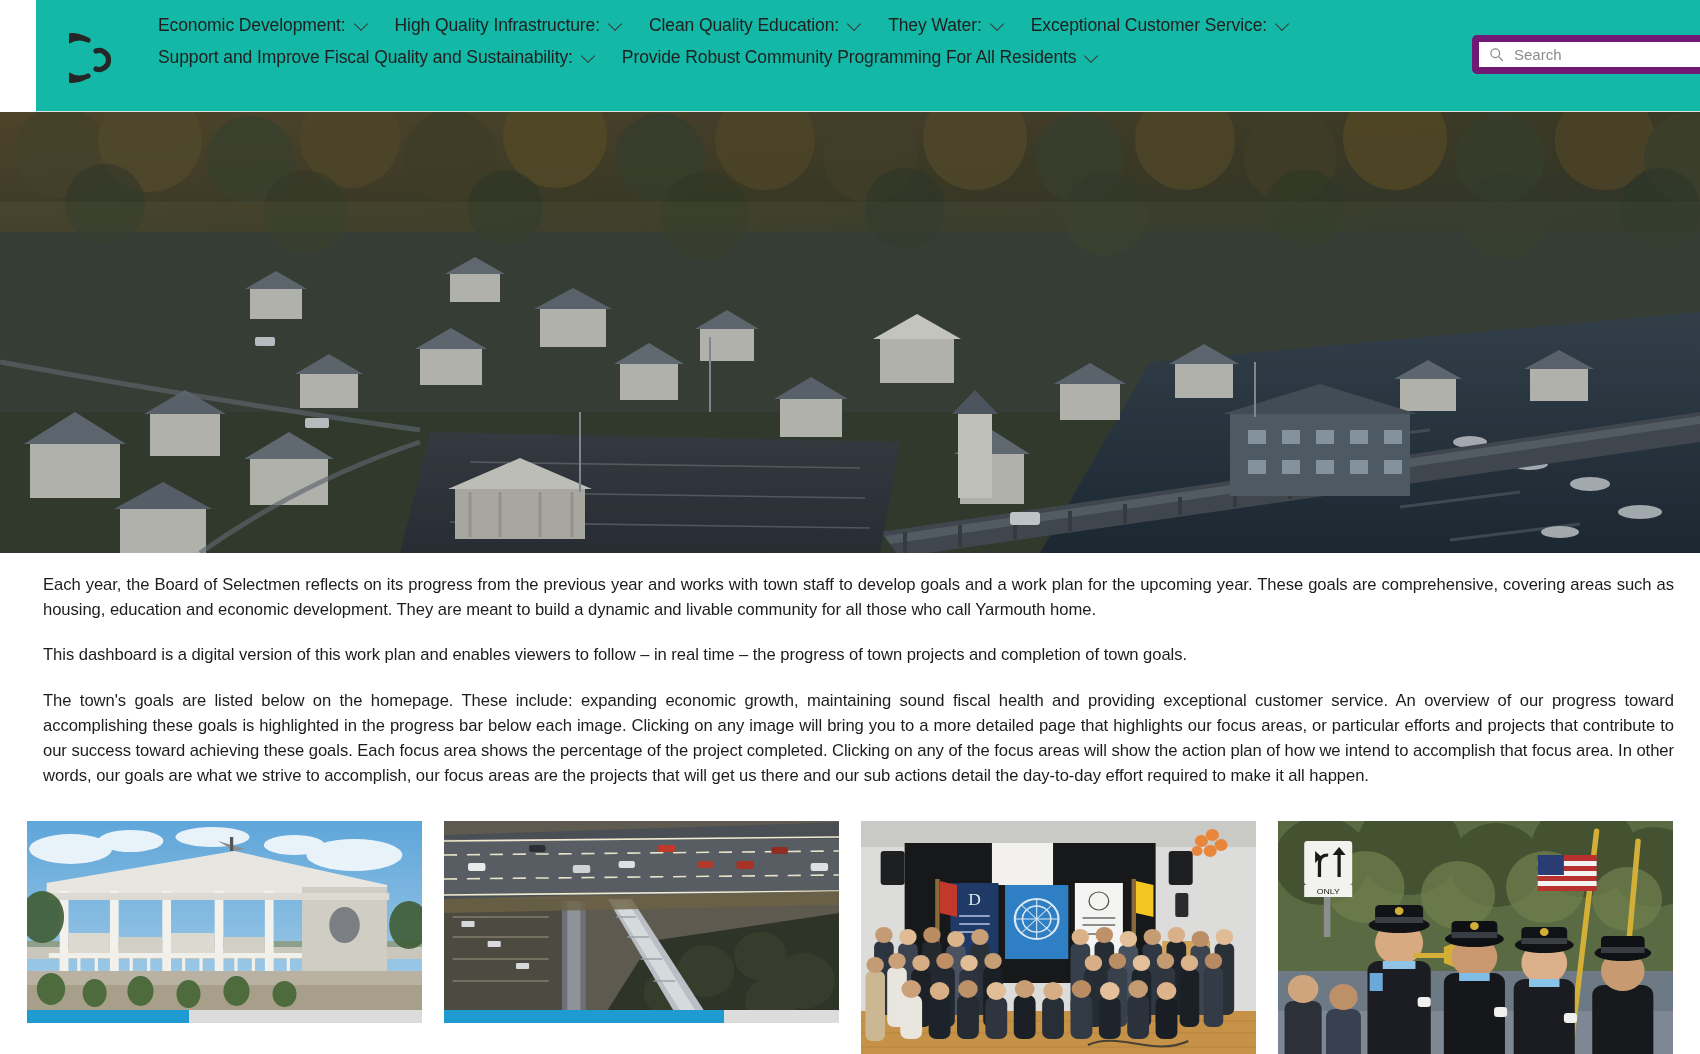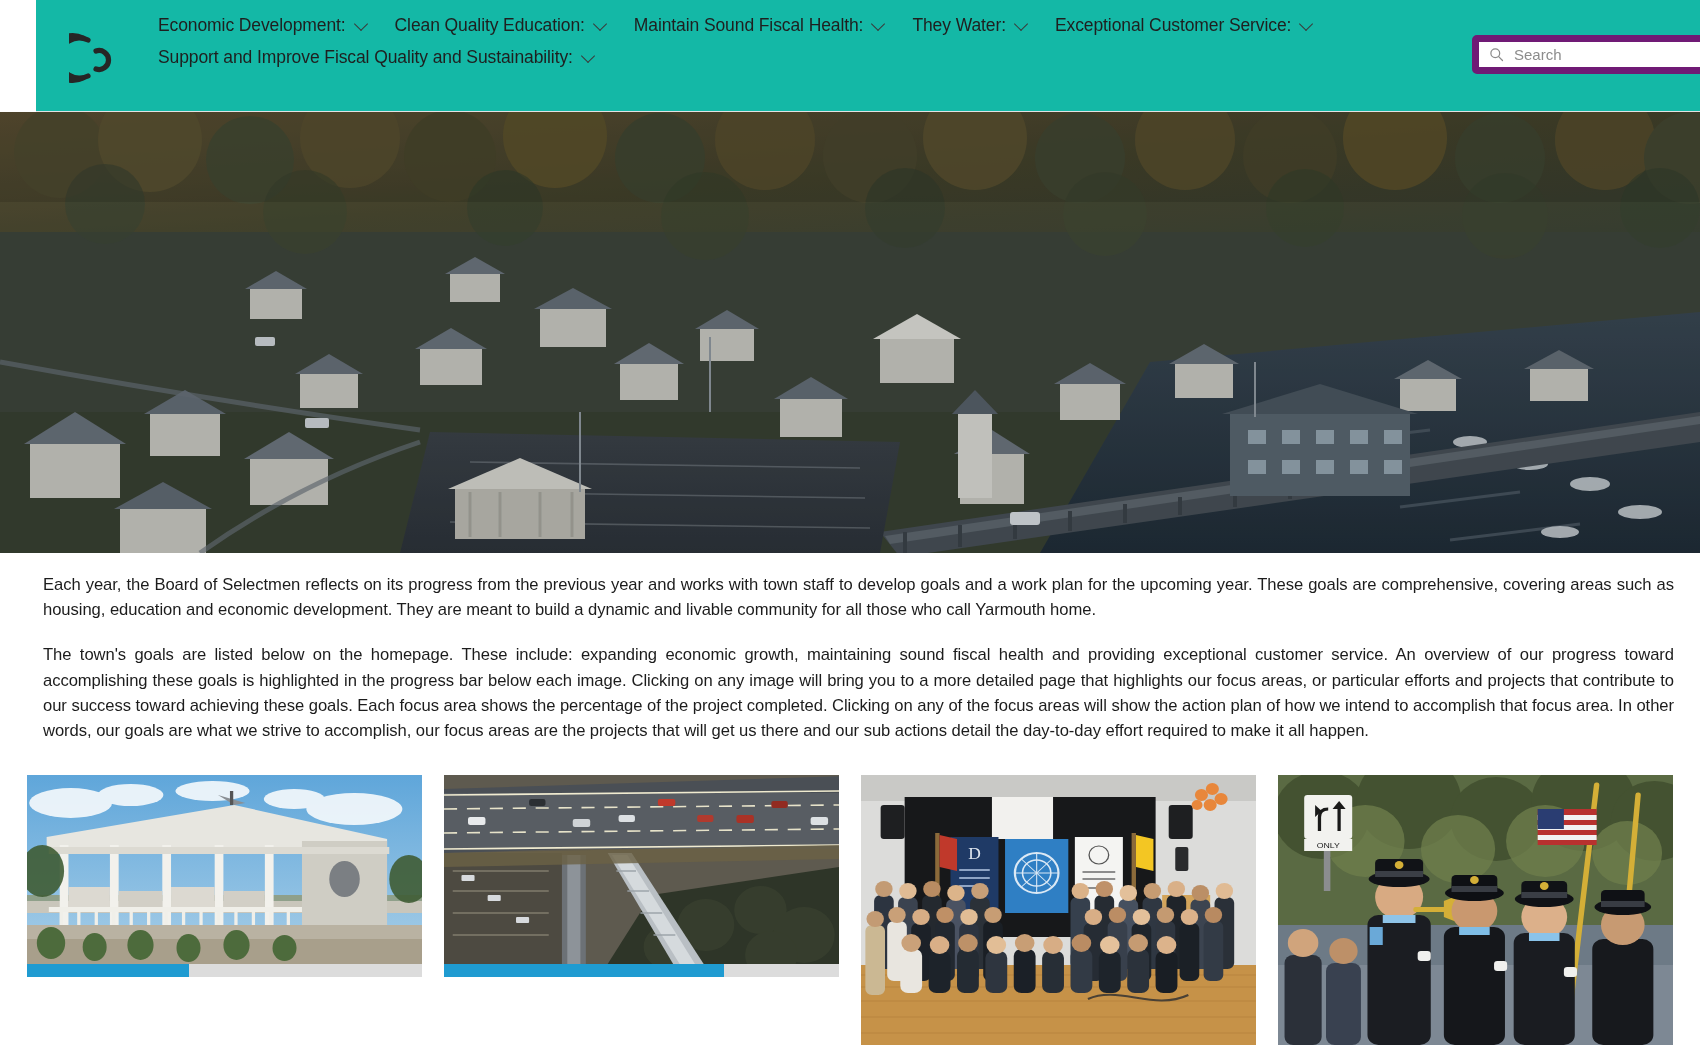--- a/index.html
+++ b/index.html
@@ -176,47 +176,51 @@
     </span>
   </div>
 
   <div class="nav-area">
 
     <div class="nav-item">
       <span class="nav-label">Economic Development:</span>
       <span class="chev"></span>
     </div>
 
+    <div class="nav-item">
+      <span class="nav-label">High Quality Infrastructure:</span>
+      <span class="chev"></span>
+    </div>
 
     <div class="nav-item">
       <span class="nav-label">Clean Quality Education:</span>
       <span class="chev"></span>
     </div>
 
 
-    <div class="nav-item">
-      <span class="nav-label">Maintain Sound Fiscal Health:</span>
-      <span class="chev"></span>
-    </div>
 
     <div class="nav-item">
       <span class="nav-label">They Water:</span>
       <span class="chev"></span>
     </div>
 
     <div class="nav-item">
       <span class="nav-label">Exceptional Customer Service:</span>
       <span class="chev"></span>
     </div>
 
     <div class="nav-item">
       <span class="nav-label">Support and Improve Fiscal Quality and Sustainability:</span>
       <span class="chev"></span>
     </div>
 
+    <div class="nav-item">
+      <span class="nav-label">Provide Robust Community Programming For All Residents</span>
+      <span class="chev"></span>
+    </div>
 
   </div>
 
   <div class="search-wrap">
     <div class="search-box">
       <span>
         <svg class="search-ico" viewBox="0 0 16 16" aria-hidden="true">
           <circle cx="6.7" cy="6.7" r="4.7" fill="none" stroke="#8a8a8a" stroke-width="1.3"></circle>
           <line x1="10.3" y1="10.3" x2="14.4" y2="14.4" stroke="#8a8a8a" stroke-width="1.3" stroke-linecap="round"></line>
         </svg>
@@ -414,20 +418,21 @@
       <line x1="1255" y1="305" x2="1255" y2="250"></line>
     </g>
 
     <rect x="0" y="0" width="1700" height="441" fill="#141c24" opacity="0.20"></rect>
     <rect x="0" y="0" width="1700" height="90" fill="#000000" opacity="0.12"></rect>
   </svg>
 </div>
 
 <div class="intro">
   <p>Each year, the Board of Selectmen reflects on its progress from the previous year and works with town staff to develop goals and a work plan for the upcoming year. These goals are comprehensive, covering areas such as housing, education and economic development. They are meant to build a dynamic and livable community for all those who call Yarmouth home.</p>
+  <p>This dashboard is a digital version of this work plan and enables viewers to follow – in real time – the progress of town projects and completion of town goals.</p>
   <p>The town's goals are listed below on the homepage. These include: expanding economic growth, maintaining sound fiscal health and providing exceptional customer service. An overview of our progress toward accomplishing these goals is highlighted in the progress bar below each image. Clicking on any image will bring you to a more detailed page that highlights our focus areas, or particular efforts and projects that contribute to our success toward achieving these goals. Each focus area shows the percentage of the project completed. Clicking on any of the focus areas will show the action plan of how we intend to accomplish that focus area. In other words, our goals are what we strive to accomplish, our focus areas are the projects that will get us there and our sub actions detail the day-to-day effort required to make it all happen.</p>
 </div>
 
 <div class="cards">
 
   <div class="card short">
     <div class="card-img">
       <svg viewBox="0 0 362 189" preserveAspectRatio="none" aria-hidden="true">
         <defs>
           <linearGradient id="c1sky" x1="0" y1="0" x2="0" y2="1">

